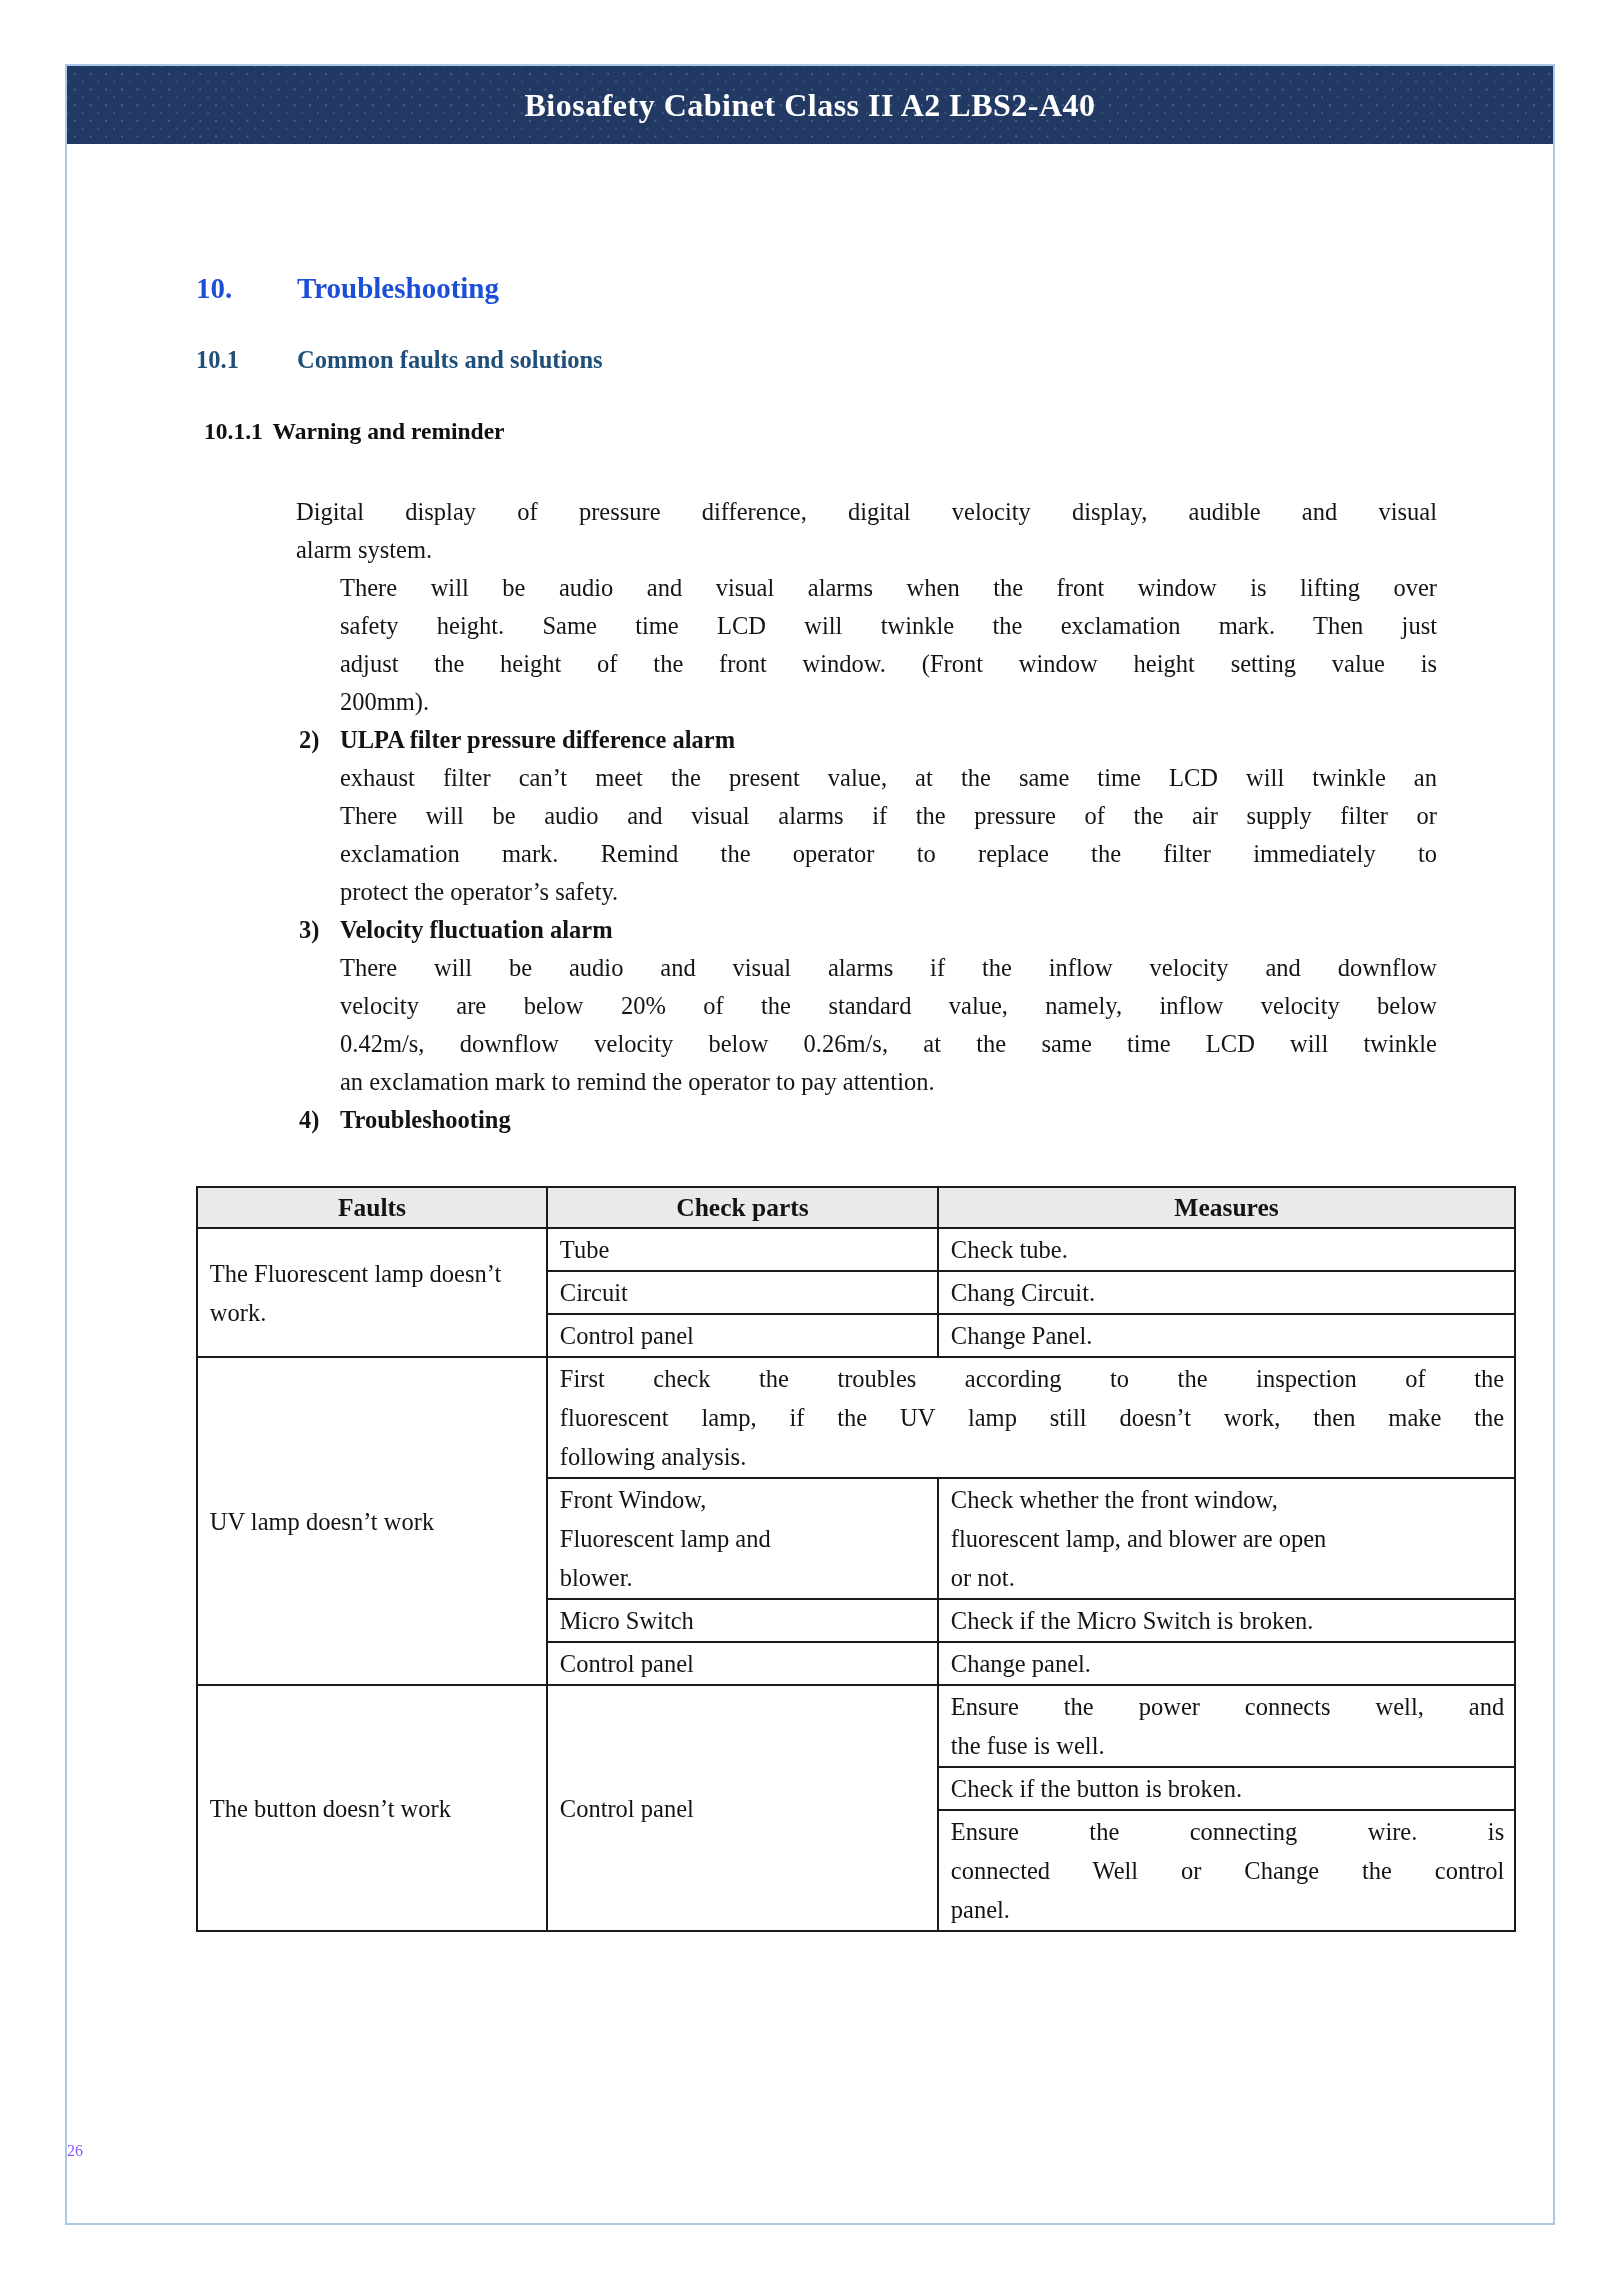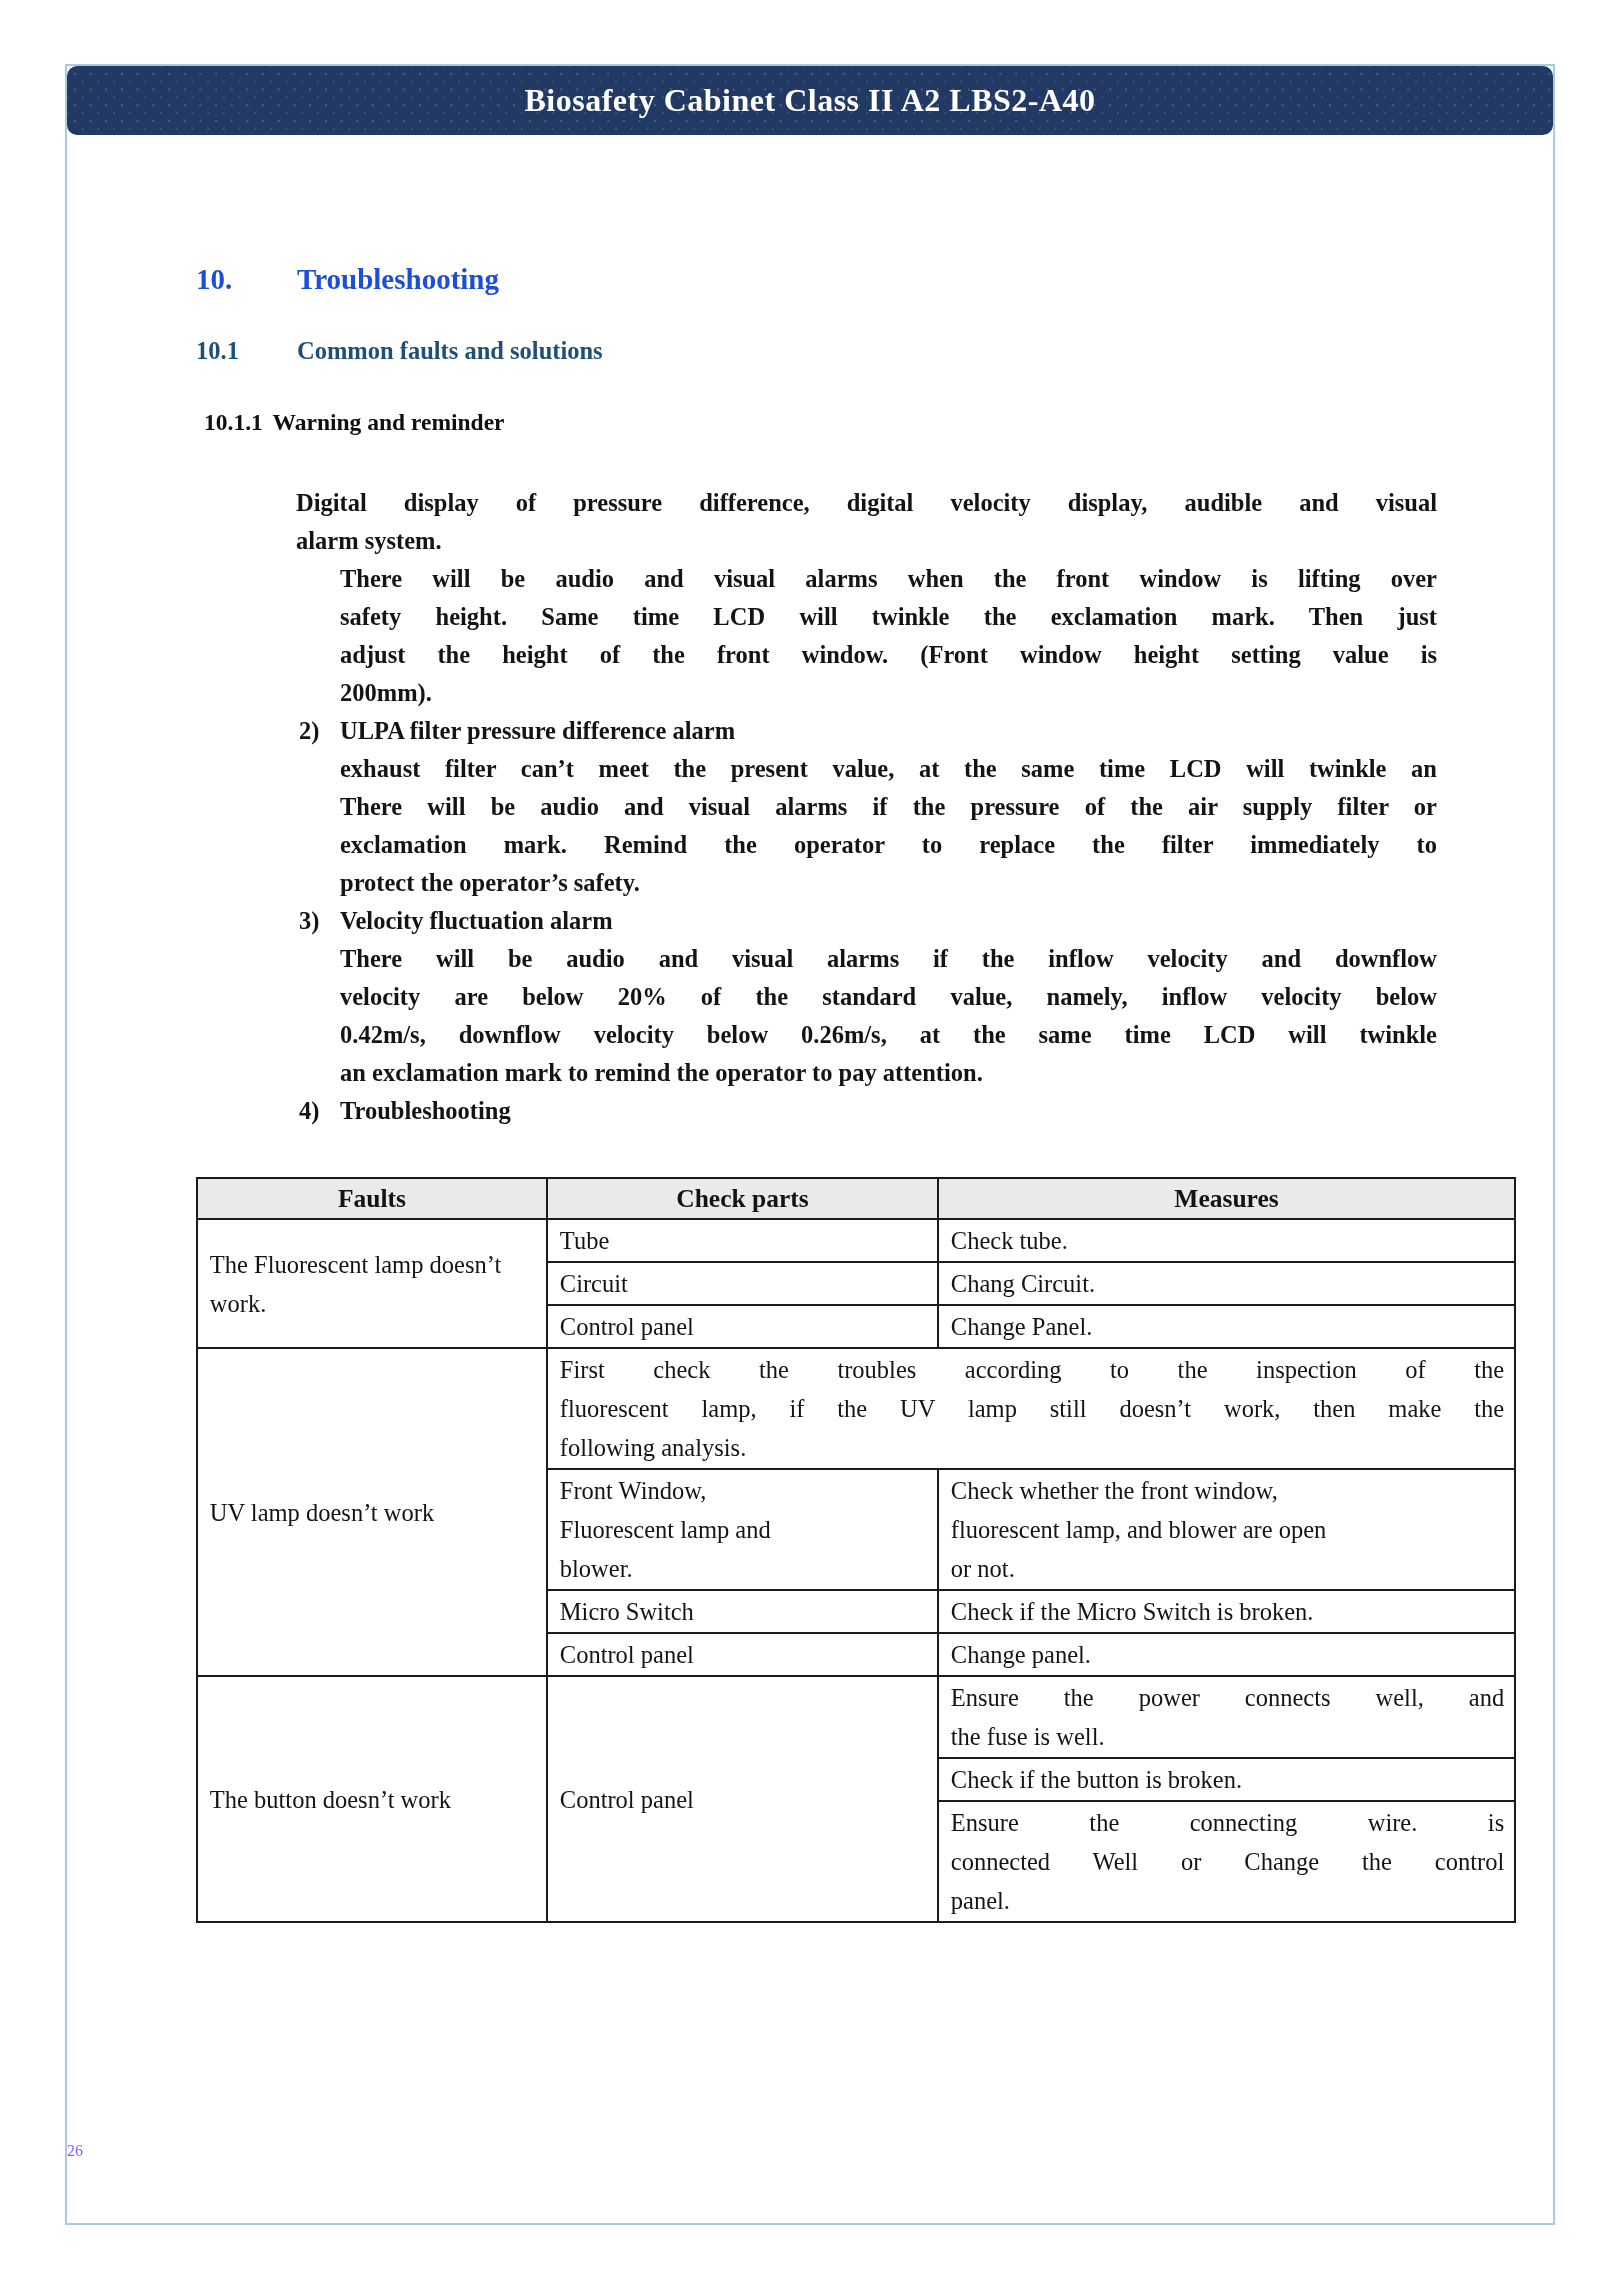--- a/index.html
+++ b/index.html
@@ -6,37 +6,37 @@
   body{
     width:1621px;height:2293px;position:relative;background:#ffffff;
     font-family:"Liberation Serif","DejaVu Serif",serif;color:#141414;
     overflow:hidden;
   }
   .page-border{
     position:absolute;left:65px;top:64px;width:1490px;height:2161px;
     border:2px solid #a9c9e6;box-sizing:border-box;background:#ffffff;
   }
   .band{
-    height:69px;width:100%;
+    height:78px;width:100%;
     background-color:#223a63;
     background-image:
       radial-gradient(circle, rgba(130,150,190,0.40) 1.2px, transparent 1.4px),
       radial-gradient(circle, rgba(130,150,190,0.28) 1.2px, transparent 1.4px);
     background-size:15.7px 15.7px,15.7px 15.7px;
     background-position:0 0,7.8px 7.8px;
-    display:flex;align-items:center;justify-content:center;border-radius:10px;
+    display:flex;align-items:center;justify-content:center;
   }
   .band-title{color:#ffffff;font-weight:bold;font-size:32px;letter-spacing:0.5px;}
   .content{padding:0 38px 0 129px;}
   h1.sec{margin:127px 0 0 0;font-size:29px;line-height:35px;color:#1d4ed8;font-weight:bold;}
   h2.sec{margin:39px 0 0 0;font-size:24.5px;line-height:29px;color:#1f4e79;font-weight:bold;}
   h3.sec{margin:43px 0 0 8px;font-size:23.5px;line-height:29px;color:#0f0f0f;font-weight:bold;}
   .hnum{display:inline-block;width:101px;}
   .hnum3{margin-right:9.8px;}
-  .bl{font-size:24.5px;line-height:38px;font-weight:bold;}
+  .bl{font-size:24.5px;line-height:38px;}
   .jl{text-align:justify;text-align-last:justify;}
   .intro{margin:47px 78px 0 100px;}
   .item-head{margin-left:103px;font-weight:bold;font-size:24.5px;line-height:38px;}
   .inum{display:inline-block;width:41px;}
   .ibody{margin-left:144px;margin-right:78px;}
   table.faults{
     margin-top:47px;width:1318px;border-collapse:collapse;table-layout:fixed;
     border:2px solid #1a1a1a;
   }
   table.faults th,table.faults td{

